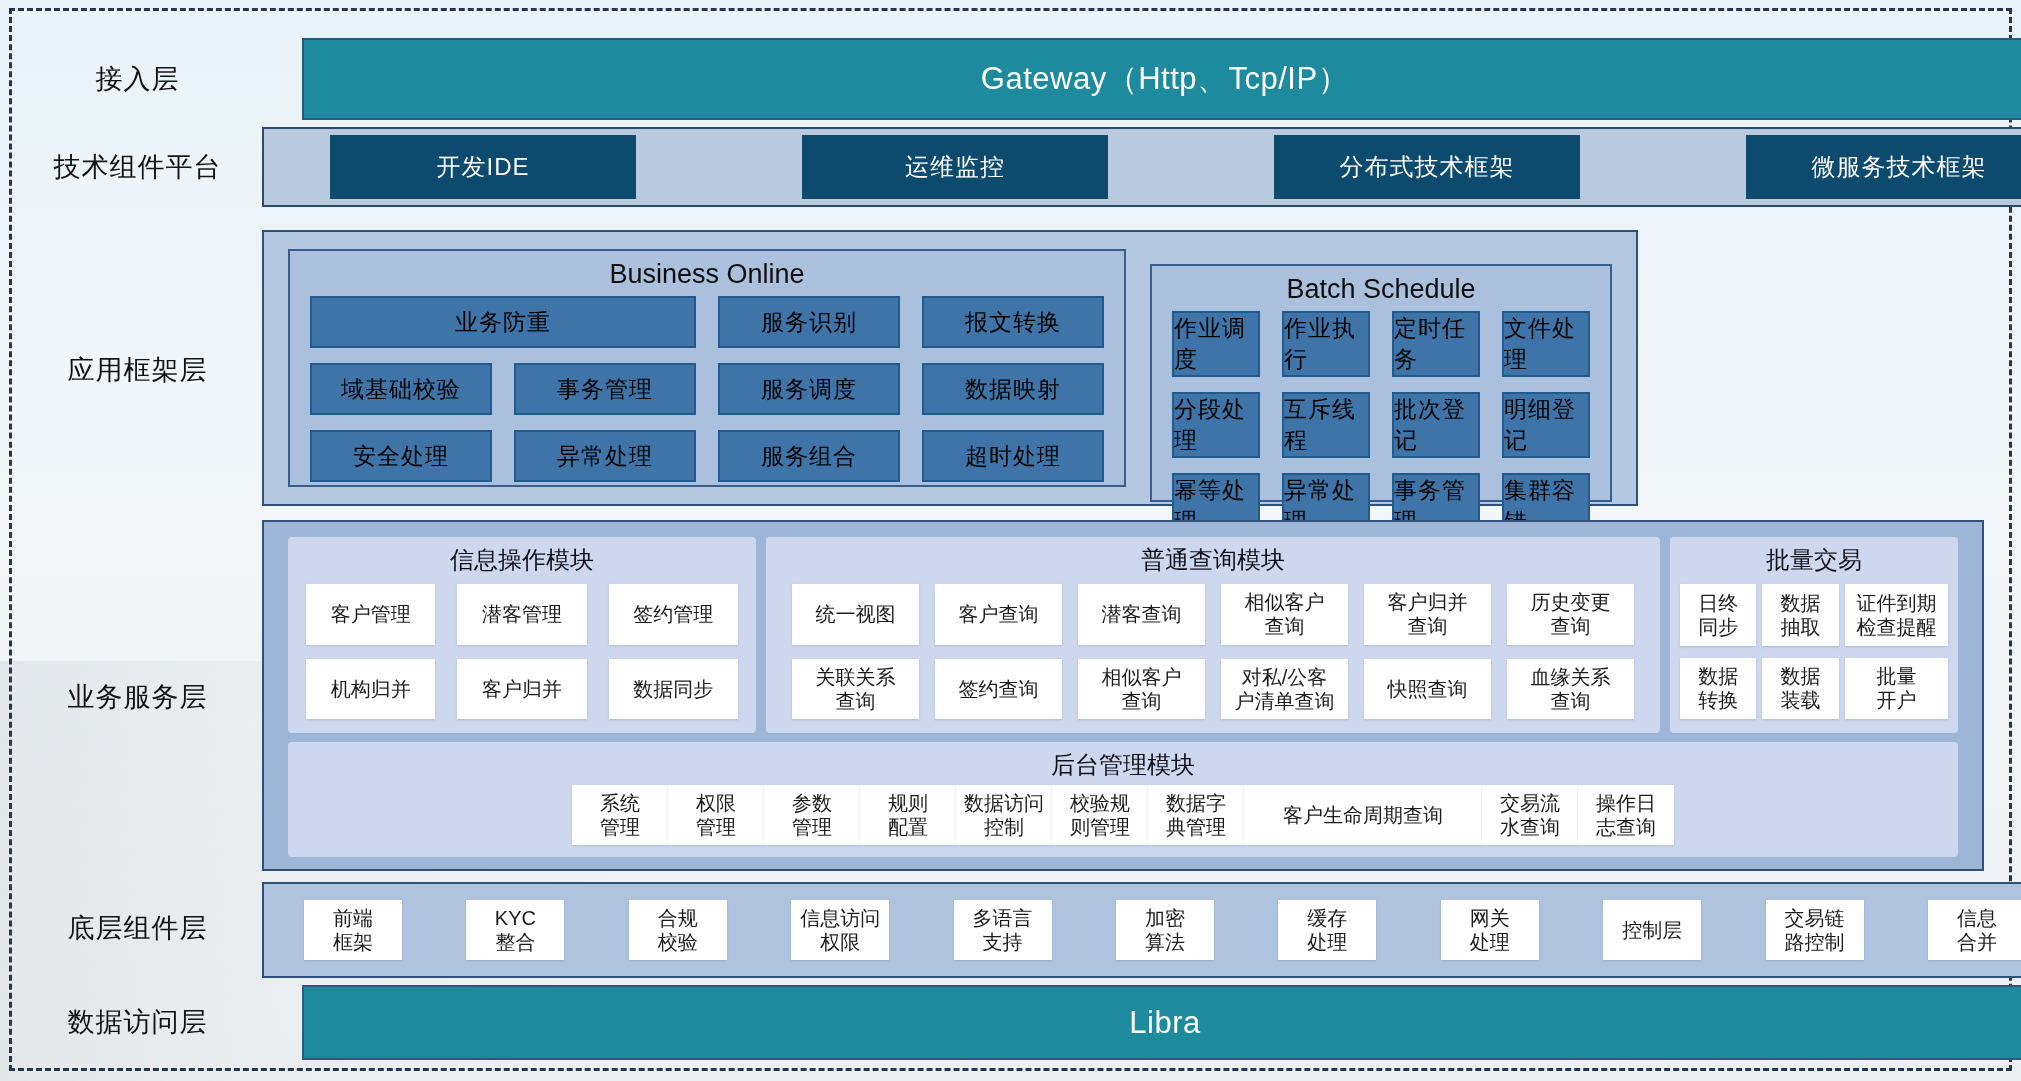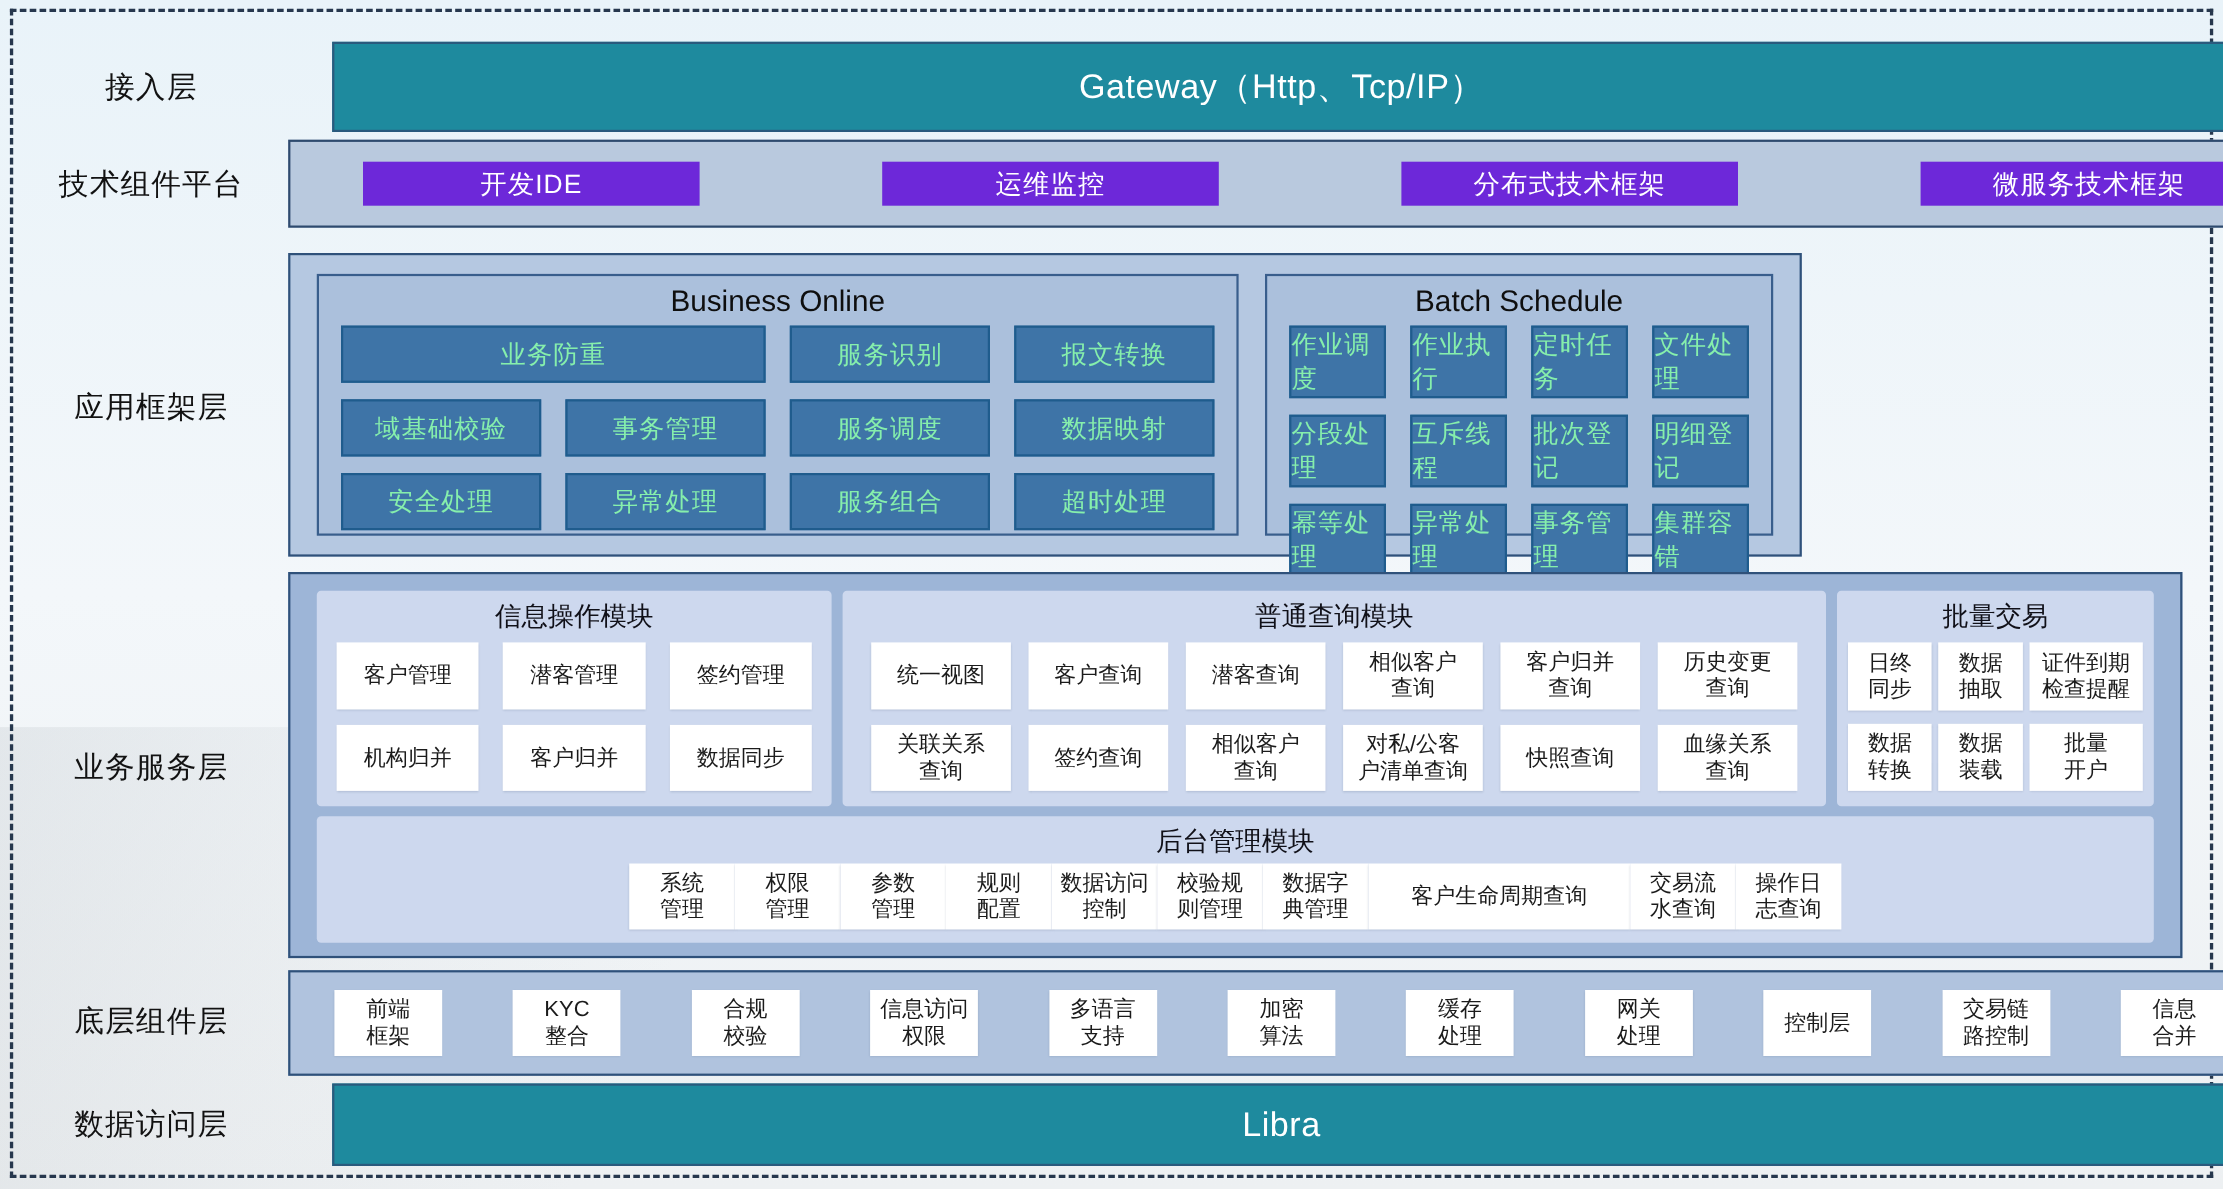--- a/index.html
+++ b/index.html
@@ -30,45 +30,45 @@
     display:flex;align-items:center;justify-content:center;
     color:#fff;font-size:31px;letter-spacing:.5px;margin-left:40px;
   }
   .tech-row{
     position:absolute;left:0;top:127px;width:1722px;height:76px;
     background:#b9c9de;border:2px solid #2e4a6e;
     display:flex;align-items:center;justify-content:space-between;
     padding:0 66px;box-sizing:content-box;
   }
   .chip-navy{
-    width:306px;height:40px;background:#6d28d9;color:#fff;
+    width:306px;height:64px;background:#0c4a6e;color:#fff;
     display:flex;align-items:center;justify-content:center;
     font-size:24px;letter-spacing:1px;
   }
   .fw-container{
     position:absolute;left:0;top:230px;width:1376px;height:276px;
     background:#b5c8e1;border:2px solid #2f517a;
     display:flex;gap:24px;padding:17px 24px;box-sizing:border-box;
   }
   .fw-box{
     background:#abc0dc;border:2px solid #395e8c;height:100%;
     display:flex;flex-direction:column;box-sizing:border-box;
   }
   .fw-box.bo{flex:0 0 838px;}
-  .fw-box.bs{flex:1 1 auto;}
+  .fw-box.bs{flex:1 1 auto;margin-top:15px;}
   .fw-title{
     text-align:center;font-size:27px;color:#0e0e0e;padding-top:8px;height:40px;
   }
   .fw-grid{
     flex:1;display:grid;grid-template-columns:repeat(4,1fr);
     gap:15px 22px;padding:6px 20px 16px;align-items:stretch;
   }
   .span2{grid-column:span 2;}
   .chip-steel{
-    background:#3e74a7;border:2px solid #1f5c8d;color:#86efac;
+    background:#3e74a7;border:2px solid #1f5c8d;color:#000000;
     display:flex;align-items:center;justify-content:center;
     font-size:23px;letter-spacing:1px;min-height:48px;
   }
   .svc-container{
     position:absolute;left:0;top:520px;width:1722px;height:351px;
     background:#9db5d7;border:2px solid #2f517a;
     padding:15px 24px 12px;box-sizing:border-box;
     display:flex;flex-direction:column;
   }
   .svc-top{display:flex;gap:10px;height:222px;margin-bottom:9px;}

